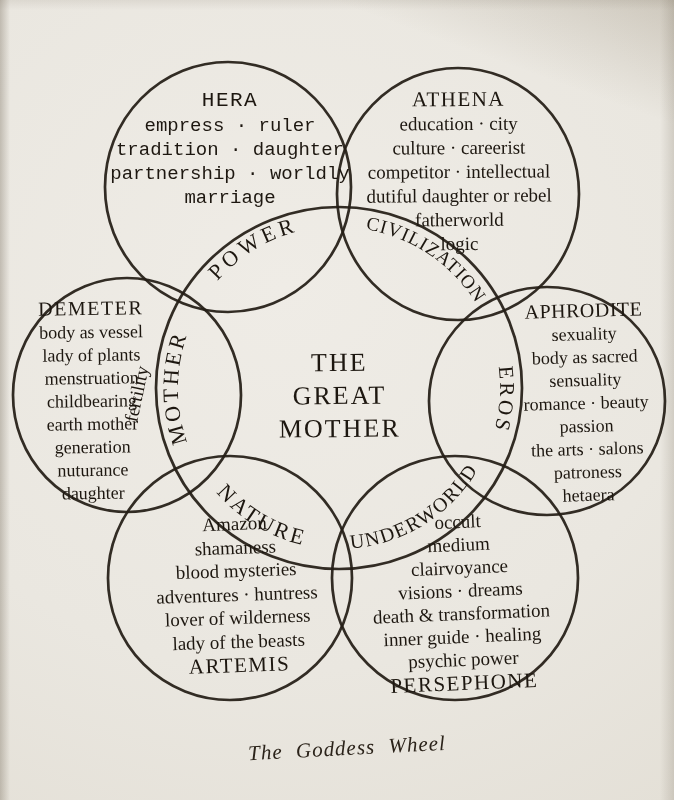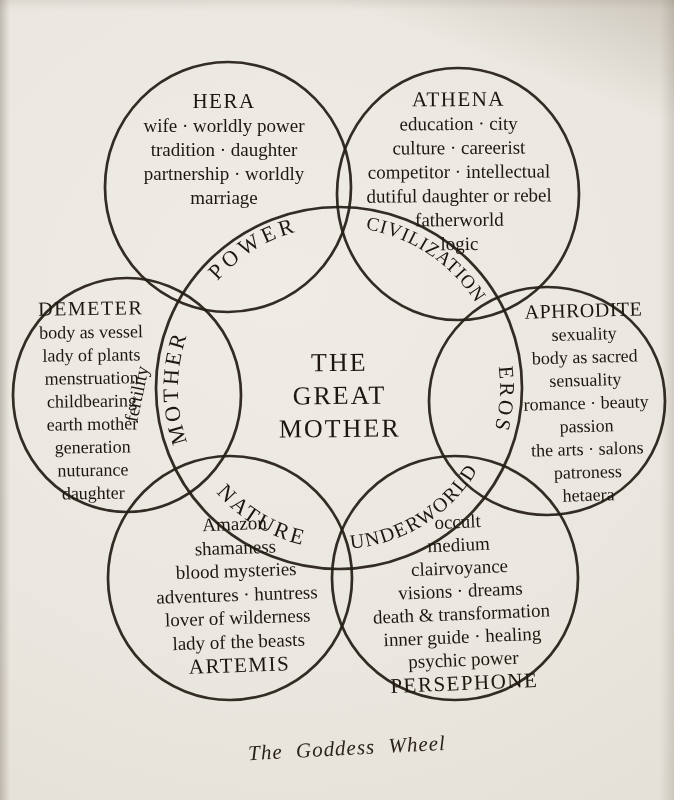--- a/index.html
+++ b/index.html
@@ -21,21 +21,21 @@
   .lens{fill:#1d1710;font-family:"Liberation Serif","DejaVu Serif",serif;}
   .lens-power{font-size:22px;letter-spacing:4px;}
   .lens-civilization{font-size:19px;letter-spacing:1px;}
   .lens-mother{font-size:22px;letter-spacing:3px;}
   .lens-eros{font-size:21px;letter-spacing:3px;}
   .lens-nature{font-size:22px;letter-spacing:3px;}
   .lens-underworld{font-size:20px;letter-spacing:1.5px;}
   .block{position:absolute;text-align:center;line-height:24px;font-size:19px;}
   .gname{font-size:21px;letter-spacing:1.5px;margin:1px 0;}
   .wline{white-space:nowrap;}
-  .b-hera{left:102px;top:88px;width:244px;}
+  .b-hera{left:108px;top:88px;width:244px;font-family:Liberation Mono, monospace;}
   .b-athena{left:330px;top:86px;width:258px;transform:rotate(-.4deg);}
   .b-demeter{left:16px;top:296px;width:152px;font-size:18px;line-height:23px;transform:rotate(-.8deg);}
   .b-demeter .gname{font-size:20px;}
   .b-aphrodite{left:500px;top:298px;width:172px;font-size:18px;line-height:23px;transform:rotate(-1.6deg);}
   .b-aphrodite .gname{font-size:20px;letter-spacing:.5px;}
   .b-artemis{left:118px;top:512px;width:238px;line-height:23.5px;transform:rotate(-2deg);}
   .b-persephone{left:336px;top:510px;width:250px;line-height:23px;transform:rotate(-2.4deg);}
   .side-label{
     position:absolute;left:137px;top:394px;font-size:19px;
     transform:translate(-50%,-50%) rotate(-78deg);white-space:nowrap;
@@ -91,21 +91,21 @@
       <textPath href="#lp-nature" xlink:href="#lp-nature" startOffset="50%" text-anchor="middle">NATURE</textPath>
     </text>
     <text class="lens lens-underworld">
       <textPath href="#lp-underworld" xlink:href="#lp-underworld" startOffset="50%" text-anchor="middle">UNDERWORLD</textPath>
     </text>
   </svg>
 
   <div class="block b-hera">
     <div class="gname">HERA</div>
     <div>
-        <div class="wline">wife · worldly power</div>
+        <div class="wline">empress · ruler</div>
         <div class="wline">tradition · daughter</div>
         <div class="wline">partnership · worldly</div>
         <div class="wline">marriage</div>
       </div>
   </div>
 
   <div class="block b-athena">
     <div class="gname">ATHENA</div>
     <div>
         <div class="wline">education · city</div>

